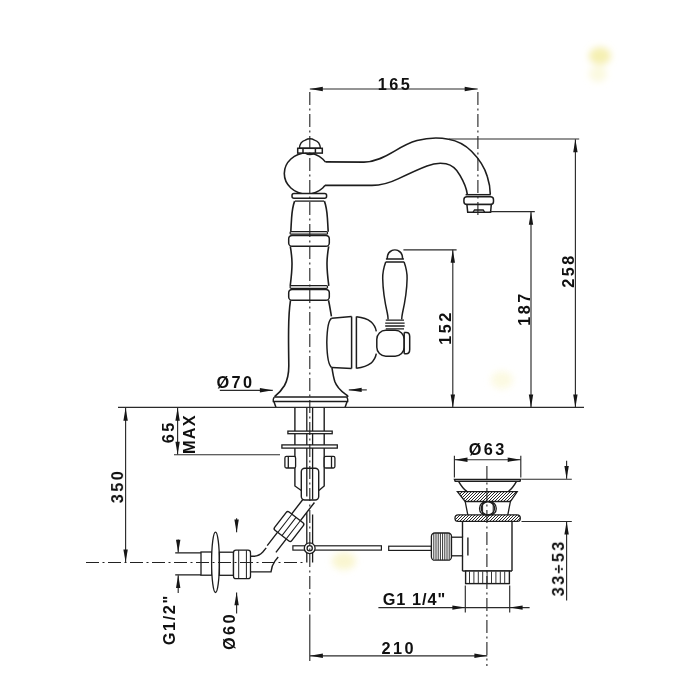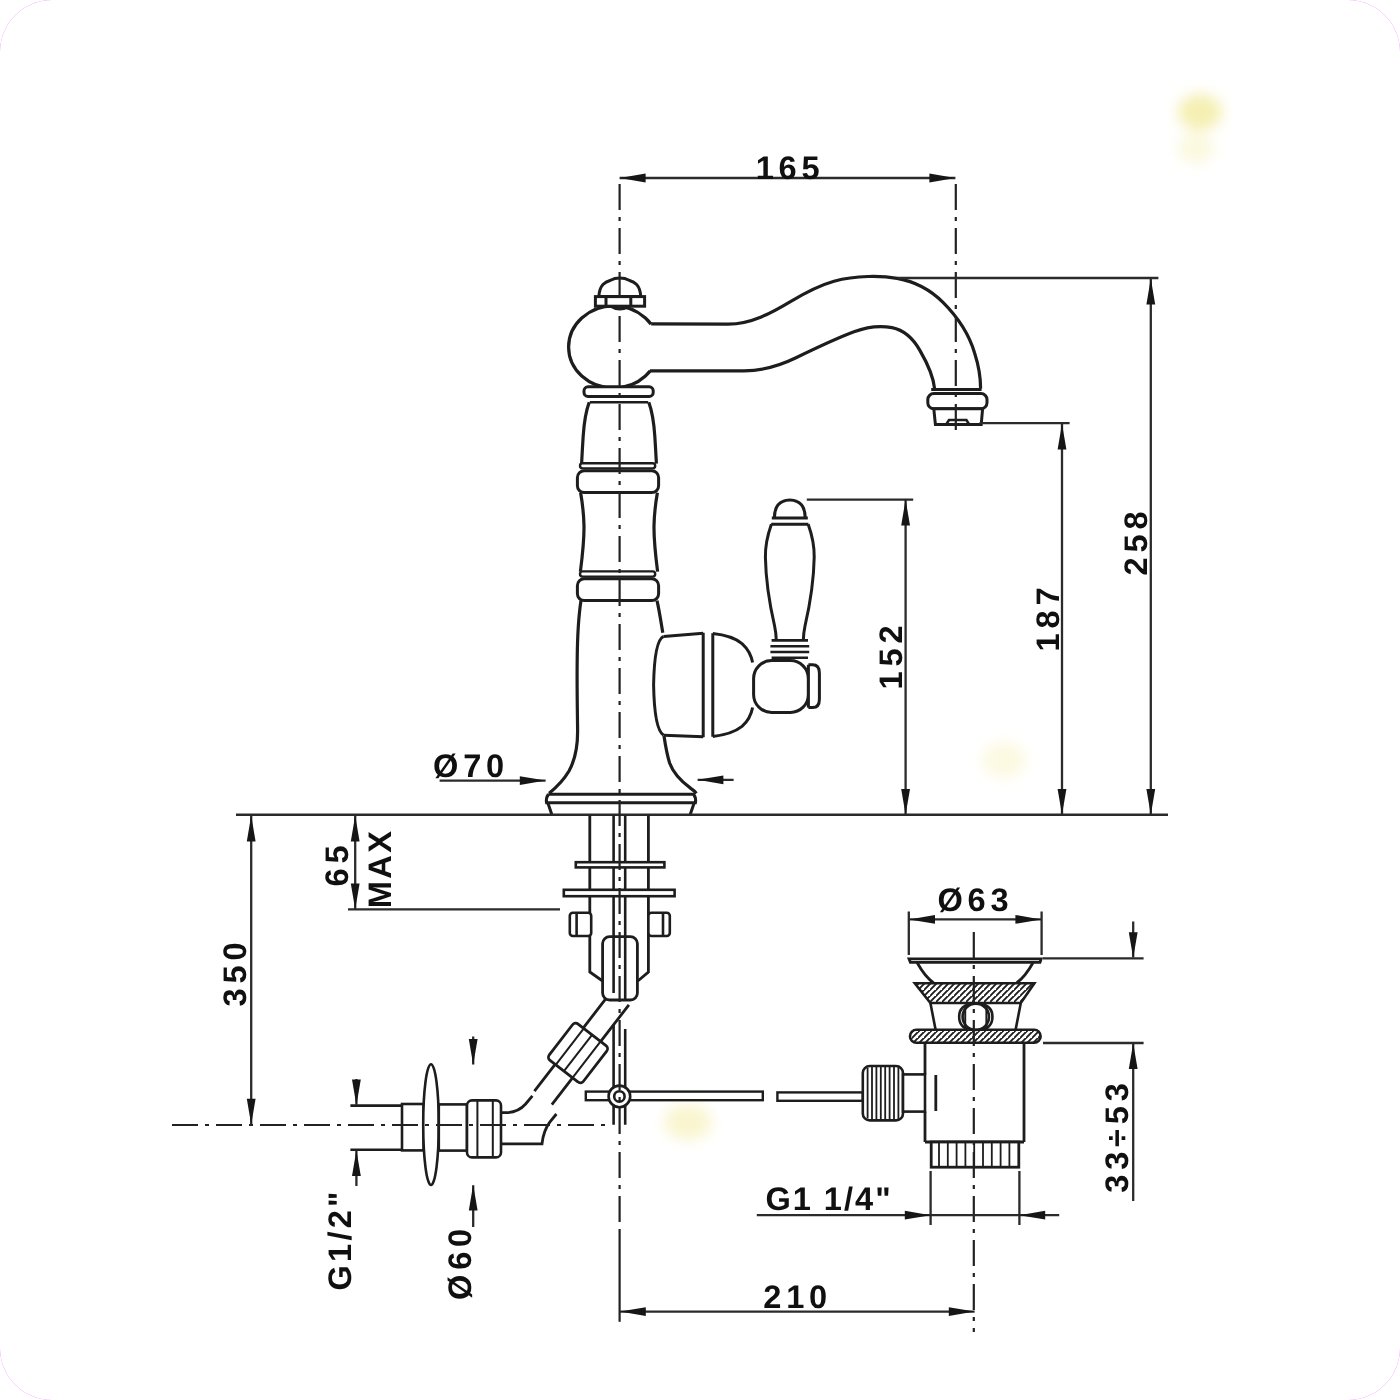--- a/index.html
+++ b/index.html
@@ -1,16 +1,16 @@
 <!DOCTYPE html>
 <html><head>
 <meta charset="utf-8">
 <style>
   html,body{margin:0;padding:0;background:#fff;}
-  .page{width:700px;height:700px;position:relative;overflow:hidden;background:#d946ef;border-radius:26px;}
+  .page{width:700px;height:700px;position:relative;overflow:hidden;background:#d946ef;}
   text{font-family:"Liberation Sans", sans-serif;font-weight:bold;fill:#101010;}
 </style>
 </head>
 <body>
 
 <div class="page">
 <svg width="700" height="700" viewBox="0 0 700 700">
 <defs>
 <pattern id="hat" width="3" height="3" patternUnits="userSpaceOnUse">
   <path d="M-0.8,3.8 L3.8,-0.8 M-0.8,0.8 L0.8,-0.8" stroke="#1d1d1d" stroke-width="0.95" fill="none"></path>

